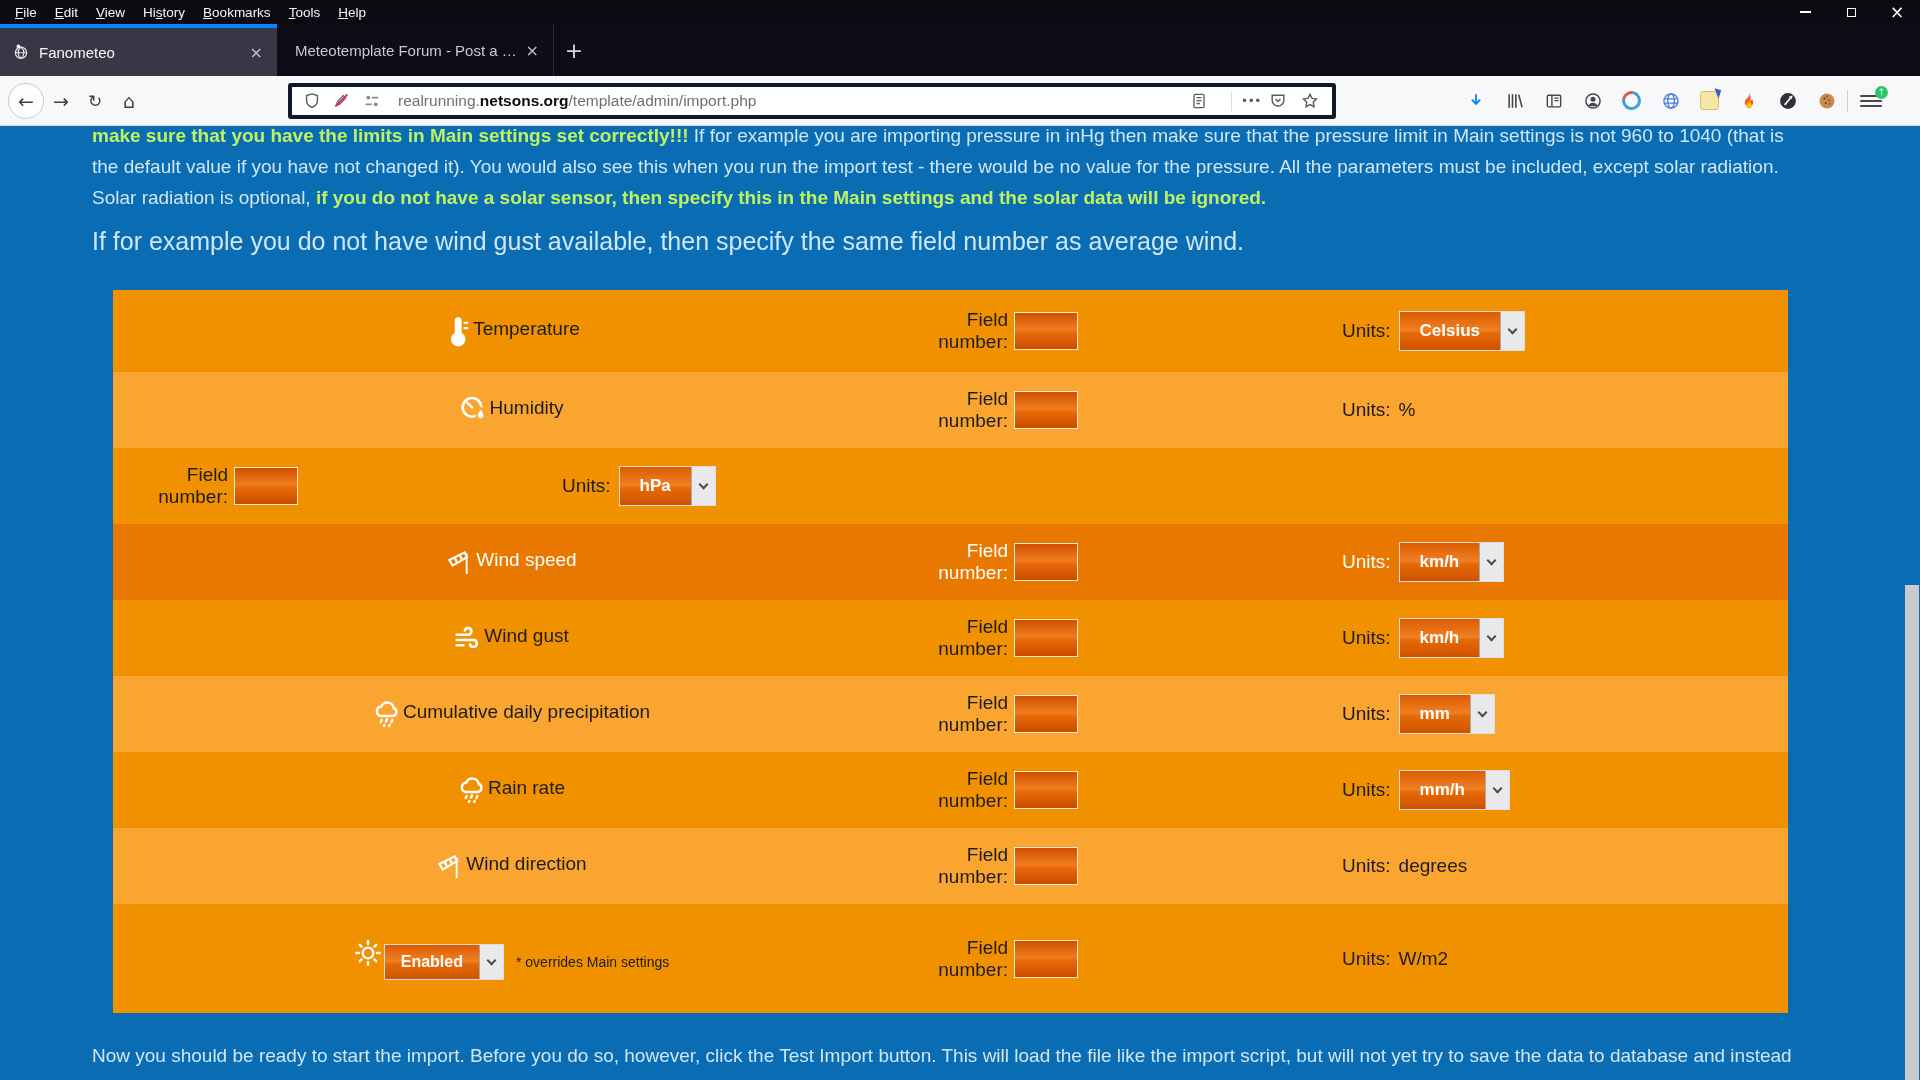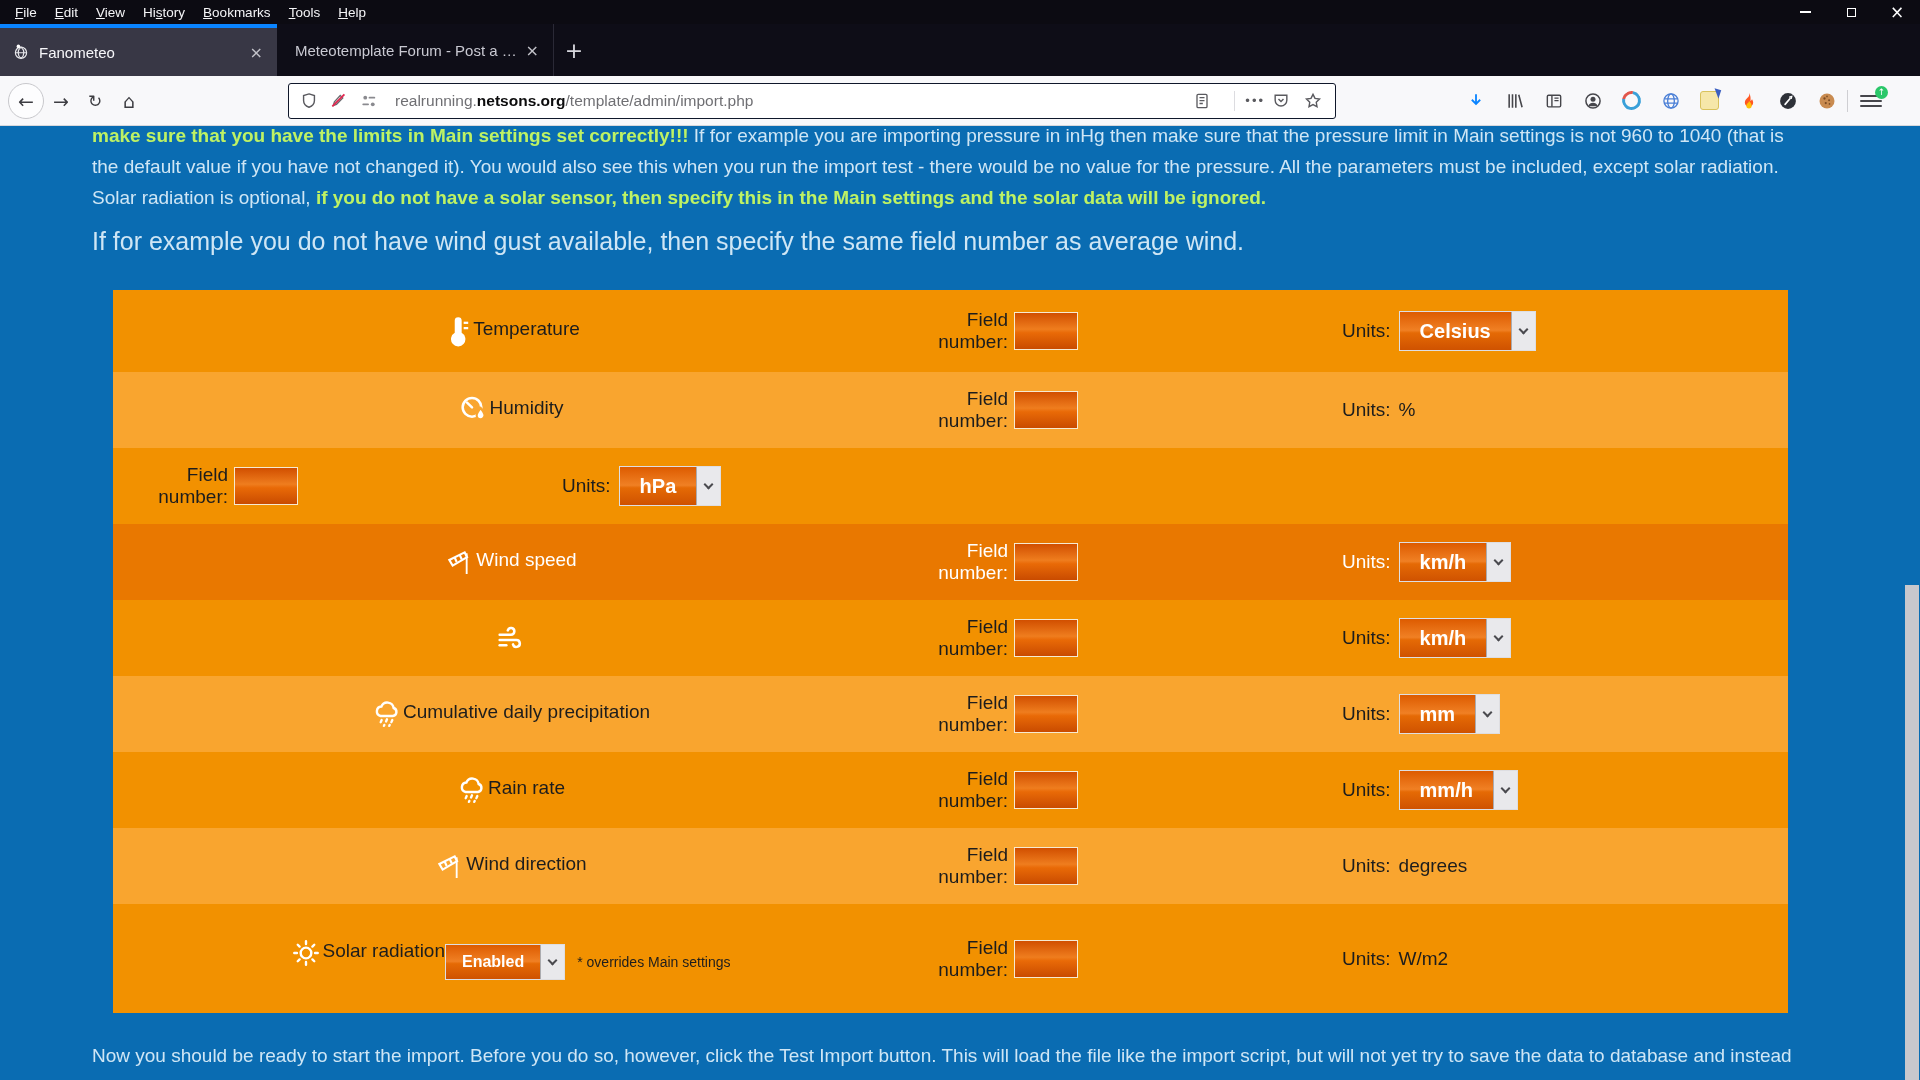--- a/index.html
+++ b/index.html
@@ -28,21 +28,21 @@
   .tab.second .tab-title{color:#c9c9d2;margin-left:0;}
   .tab-close{color:#c2c2c9;font-size:16px;padding:1px 6px;font-family:"DejaVu Sans",sans-serif;}
   .favicon{width:18px;height:18px;flex:none;}
   .newtab{width:40px;display:flex;align-items:center;justify-content:center;color:#d6d6dd;font-size:22px;font-family:"DejaVu Sans",sans-serif;}
   #navbar{height:50px;background:var(--c-navbar);display:flex;align-items:center;border-bottom:1px solid #d8d8dc;}
   .navbtn{display:flex;align-items:center;justify-content:center;color:#3d3d42;font-family:"DejaVu Sans",sans-serif;}
   #back-button{width:36px;height:36px;border:1px solid #c8c8cc;border-radius:50%;margin-left:8px;font-size:19px;background:#fdfdfe;}
   #forward-button{font-size:19px;width:34px;height:36px;}
   #reload-button{font-size:17px;width:34px;height:36px;}
   #home-button{font-size:19px;width:34px;height:36px;}
-  #urlbar{margin-left:142px;width:1048px;height:36px;background:#fff;border:1px solid #0f172a;border-radius:3px;display:flex;align-items:center;}
+  #urlbar{margin-left:142px;width:1048px;height:36px;background:#fff;border:4px solid #0f172a;border-radius:3px;display:flex;align-items:center;}
   .ub-icon{width:20px;height:20px;margin-left:10px;flex:none;}
   #url-text{margin-left:16px;font-size:15.5px;white-space:nowrap;}
   #url-text .dim{color:#6f6f73;}
   #url-text .domain{color:#0c0c0d;font-weight:bold;}
   .ub-spacer{flex:1;}
   .ub-sep{width:1px;height:20px;background:#dcdce0;margin:0 10px;}
   #page-actions-dots{color:#5a5a5f;font-size:13px;letter-spacing:2px;margin-right:6px;}
   .ub-right{width:20px;height:20px;margin-right:12px;flex:none;}
   #toolbar-icons{display:flex;align-items:center;gap:19px;margin-left:130px;}
   .tb-icon{width:20px;height:20px;position:relative;}
@@ -71,21 +71,21 @@
   .flabel{width:115px;text-align:right;font-size:19px;color:#1d1d1d;}
   .fninput{margin-left:6px;width:64px;height:38px;border:1px solid #f6ead2;
     background:linear-gradient(180deg,#d14f00 0%,#ef7d1e 45%,#e96a07 55%,#c94b00 100%);
     color:#fff;font-size:17px;padding:0 6px;outline:none;font-family:"Liberation Sans",sans-serif;}
   .unitsgroup{margin-left:264px;display:flex;align-items:center;}
   .ulabel{font-size:19px;color:#1d1d1d;margin-right:8px;}
   .utext{font-size:19px;color:#1d1d1d;}
   .select{display:inline-flex;align-items:stretch;height:40px;border:1px solid #dedee2;background:#fff;cursor:default;}
   .select .val{display:flex;align-items:center;justify-content:center;min-width:58px;padding:0 20px;
     background:linear-gradient(180deg,#dd5b00 0%,#f08024 48%,#e56a05 55%,#cf5200 100%);
-    color:#fff;font-weight:bold;font-size:20px;}
+    color:#fff;font-weight:bold;font-size:17px;}
   .select .arrow{width:24px;background:#e9e9ec;border-left:1px solid #ababaf;display:flex;align-items:center;justify-content:center;}
   .chev{width:7px;height:7px;border-right:2px solid #4a4a4f;border-bottom:2px solid #4a4a4f;transform:rotate(45deg);margin-top:-4px;}
   .extra{display:flex;align-items:center;margin-top:7px;}
   .extra .select{height:36px;}
   .extra .select .val{font-size:16px;padding:0 16px;min-width:56px;}
   .note{margin-left:12px;font-size:14px;color:#1d1d1d;}
   .trow.hover .catlabel,.trow.hover .flabel,.trow.hover .ulabel,.trow.hover .utext{color:#fff;}
   #outro{margin:27px 0 0 92px;width:1700px;font-size:19px;line-height:31px;color:var(--c-text-light);}
   #scroll-thumb{position:fixed;right:1px;top:585px;width:14px;height:520px;background:#c8c8cd;}
 </style>
@@ -310,20 +310,21 @@
       </div>
       <div class="trow" style="--rowbg: var(--c-row-dark); background: var(--rowbg);">
         <div class="cat">
           <span class="wicon">
             <svg viewBox="0 0 24 24" fill="none" stroke="#fff" stroke-width="1.9" stroke-linecap="round">
               <path d="M3.5 9.5h8.5a2.5 2.5 0 1 0-2.4-3.2"></path>
               <path d="M3.5 13.5h12.5a2.6 2.6 0 1 1-2.5 3.3"></path>
               <path d="M3.5 17.5h5"></path>
             </svg>
           </span>
+          <div class="catlabel">Wind gust</div>
         </div>
         <div class="fieldgroup">
           <span class="flabel">Field number:</span>
           <input class="fninput" value="" style="">
         </div>
         <div class="unitsgroup">
           <span class="ulabel">Units:</span>
           <span class="select">
             <span class="val">km/h</span>
             <span class="arrow">
@@ -401,21 +402,20 @@
         </div>
       </div>
       <div class="trow solar" style="--rowbg: var(--c-row-dark); background: var(--rowbg);">
         <div class="cat">
           <span class="wicon">
             <svg viewBox="0 0 24 24" fill="none" stroke="#fff" stroke-width="1.8" stroke-linecap="round">
               <circle cx="12" cy="12" r="4"></circle>
               <path d="M12 3.2v2M12 18.8v2M3.2 12h2M18.8 12h2M5.8 5.8l1.4 1.4M16.8 16.8l1.4 1.4M18.2 5.8l-1.4 1.4M7.2 16.8l-1.4 1.4"></path>
             </svg>
           </span>
-          <div class="catlabel">Solar radiation</div>
           <div class="extra">
             <span class="select">
               <span class="val">Enabled</span>
               <span class="arrow">
                 <i class="chev"></i>
               </span>
             </span>
             <span class="note">* overrides Main settings</span>
           </div>
         </div>

